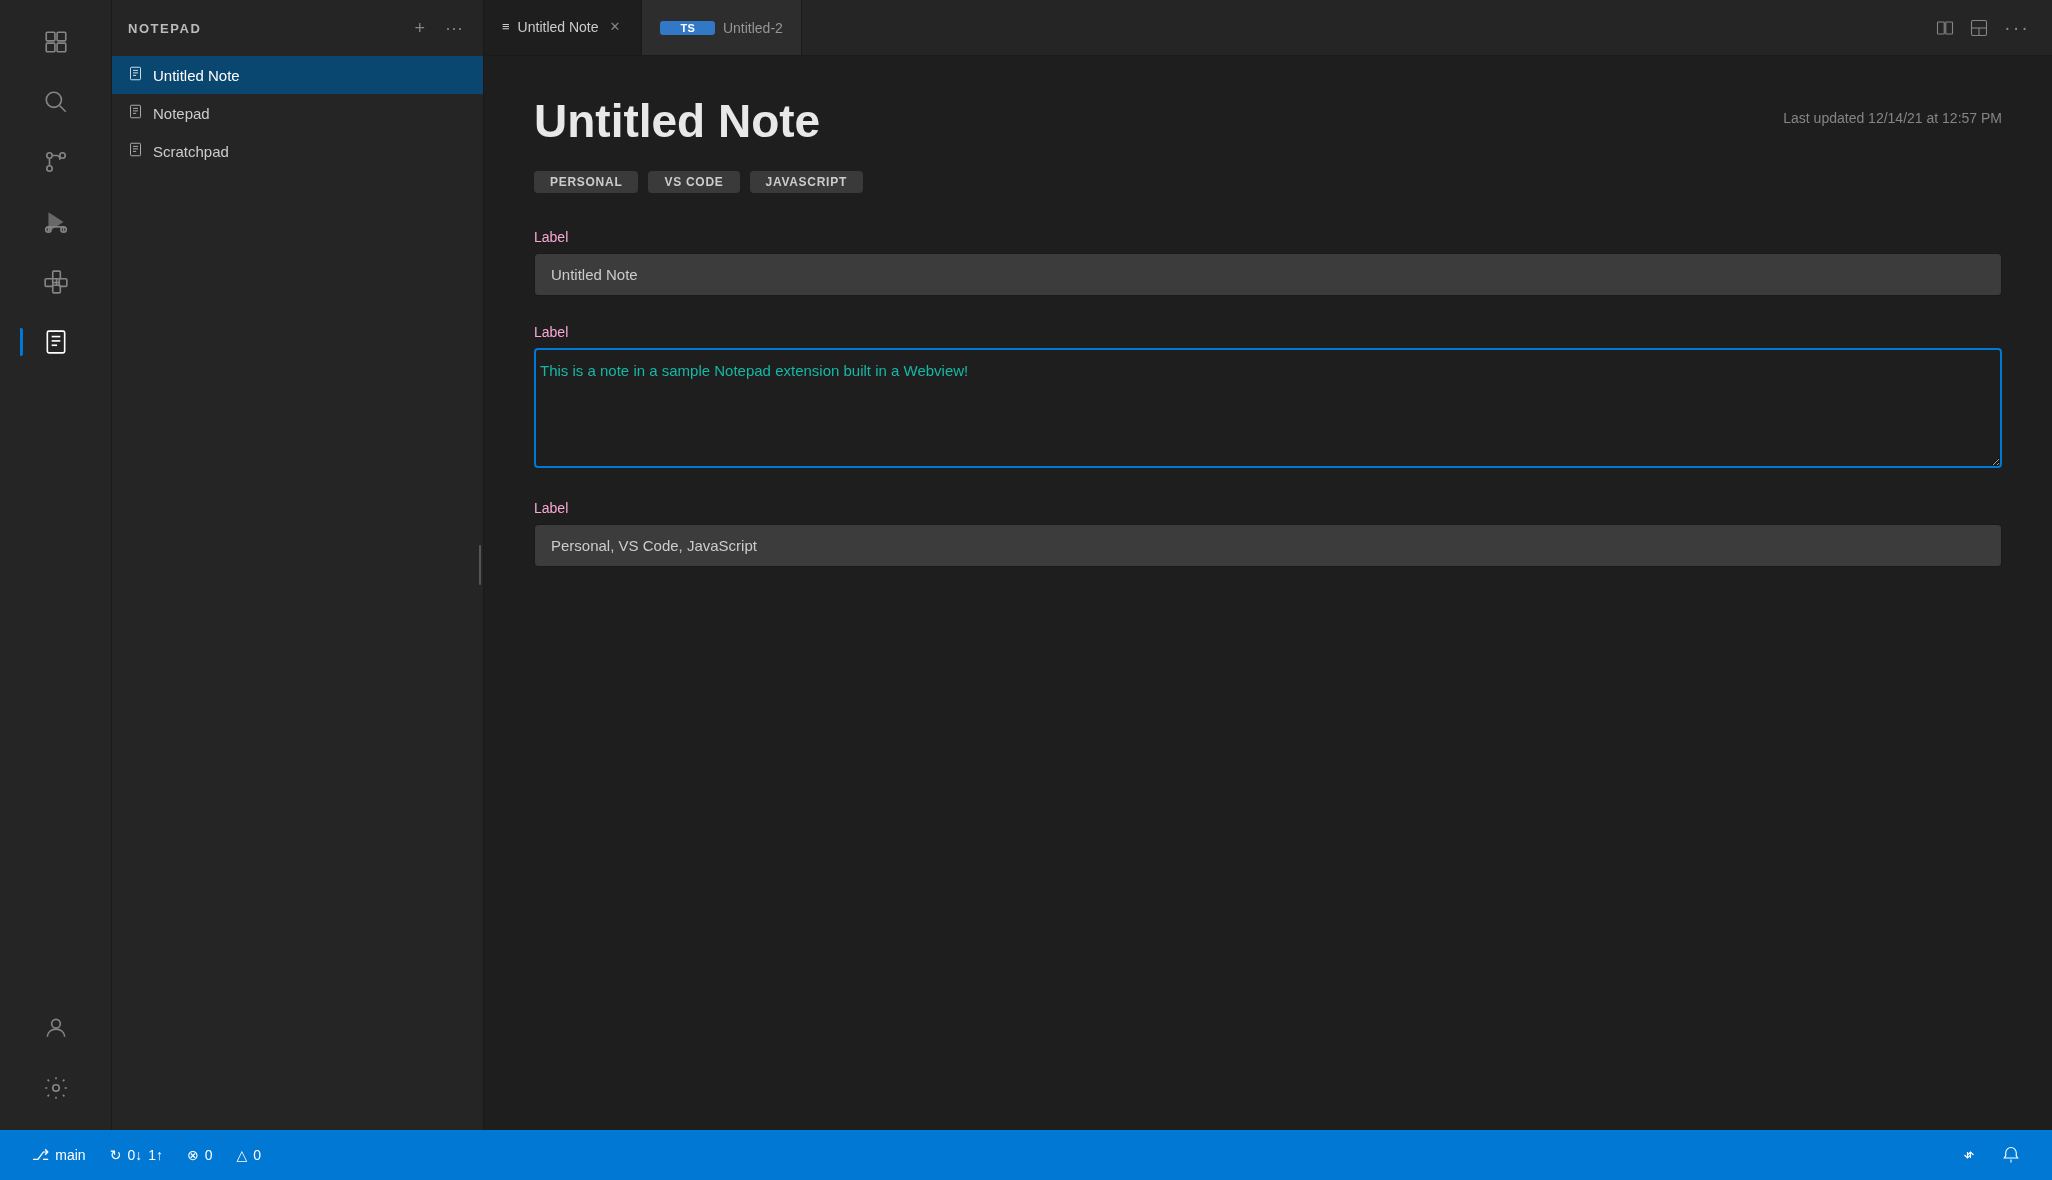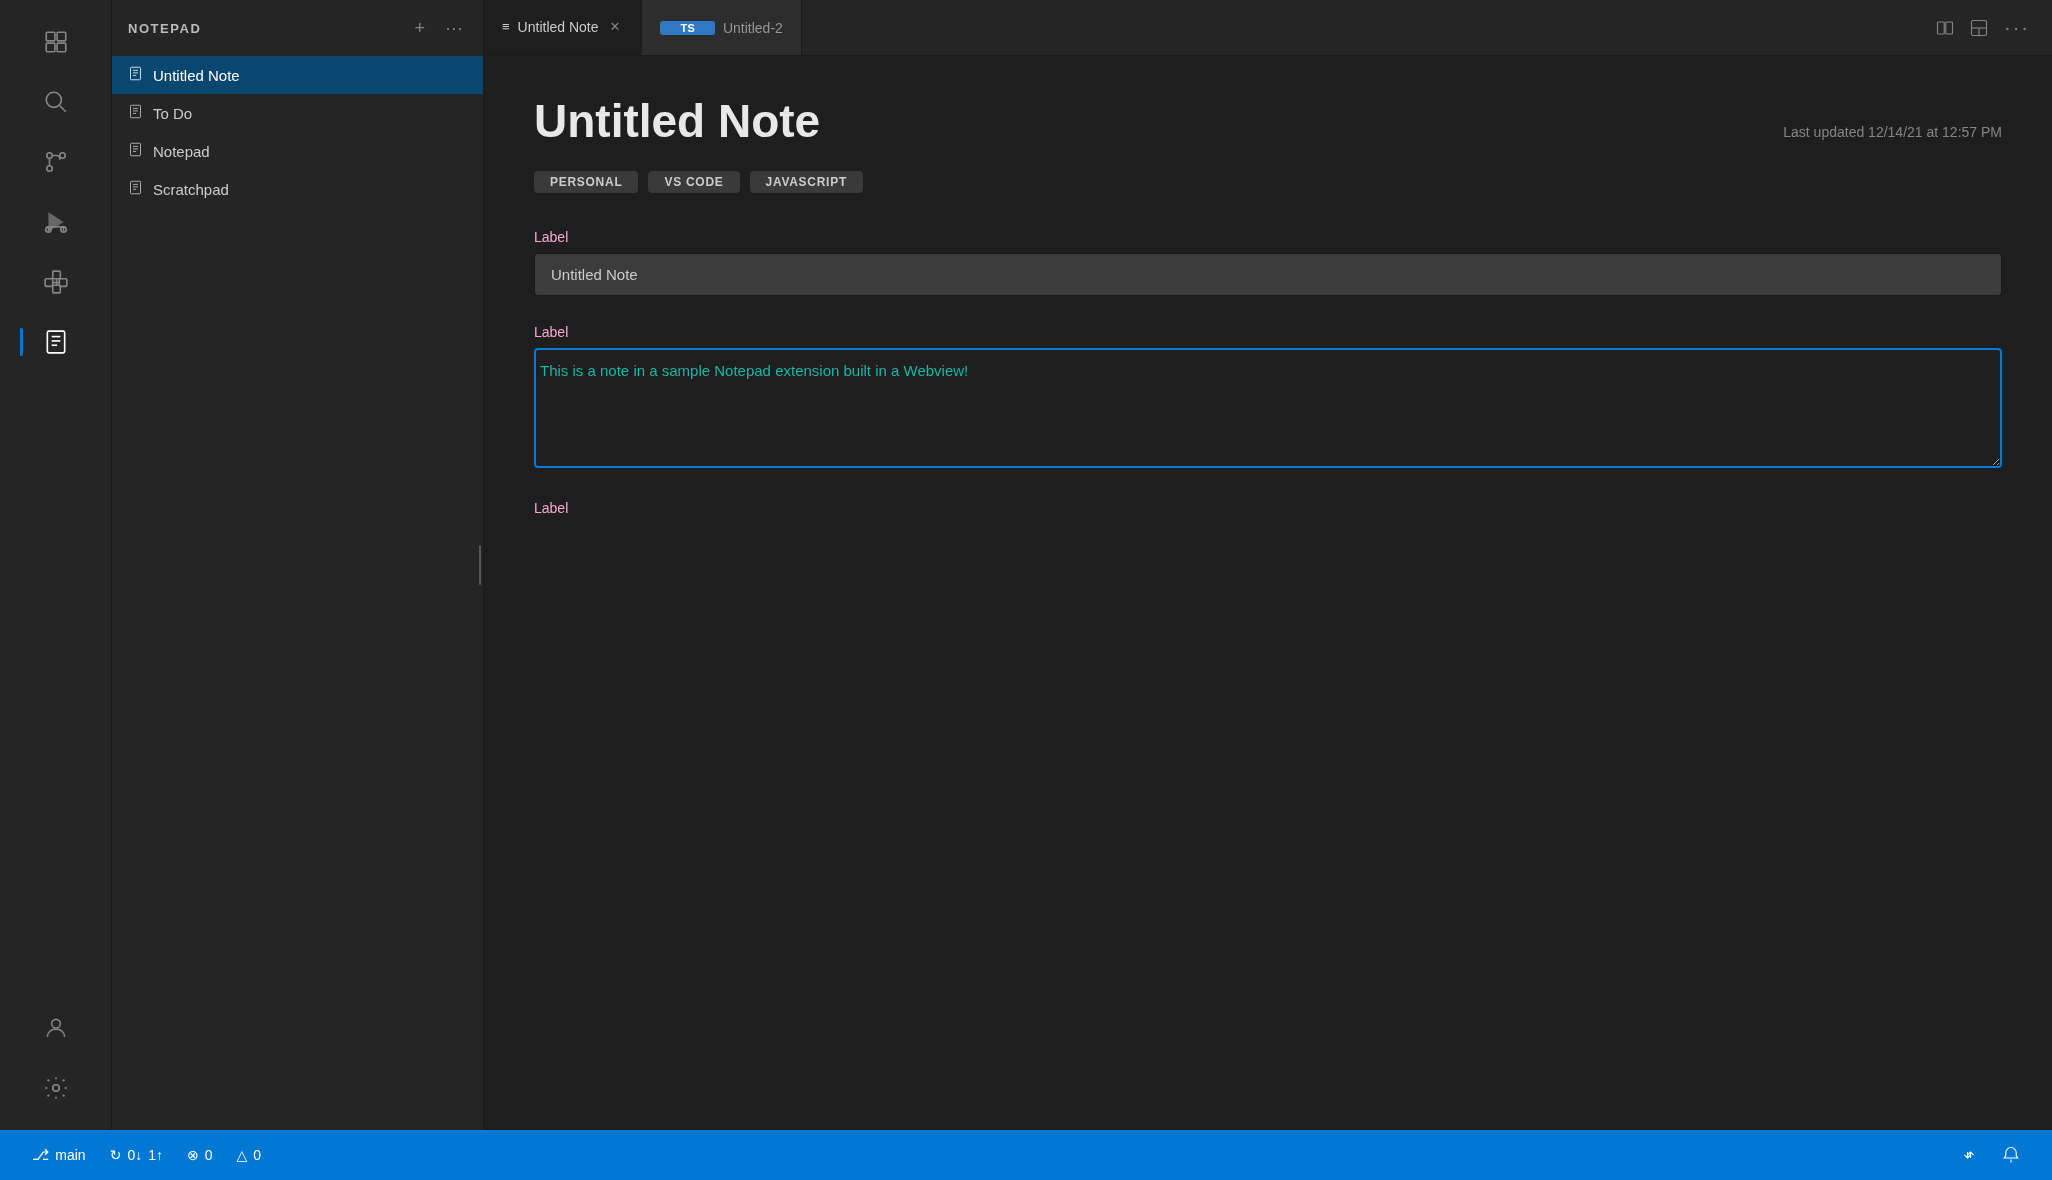--- a/index.html
+++ b/index.html
@@ -282,21 +282,21 @@
     .note-main-title {
       font-size: 46px;
       font-weight: 600;
       color: #e8e8e8;
       line-height: 1.1;
     }
 
     .note-timestamp {
       font-size: 14px;
       color: #858585;
-      margin-top: 28px;
+      margin-top: 14px;
       white-space: nowrap;
     }
 
     .tags-row {
       display: flex;
       gap: 10px;
       margin-bottom: 36px;
     }
 
     .tag-badge {
@@ -457,31 +457,20 @@
       <div class="sidebar-item active">
         <span class="sidebar-item-icon">
           <svg width="15" height="15" viewBox="0 0 24 24" fill="none" stroke="currentColor" stroke-width="1.5">
             <rect x="4" y="2" width="16" height="20" rx="1.5"></rect>
             <line x1="8" y1="7" x2="16" y2="7"></line>
             <line x1="8" y1="11" x2="16" y2="11"></line>
             <line x1="8" y1="15" x2="13" y2="15"></line>
           </svg>
         </span>
         <span>Untitled Note</span>
-      </div>
-      <div class="sidebar-item">
-        <span class="sidebar-item-icon">
-          <svg width="15" height="15" viewBox="0 0 24 24" fill="none" stroke="currentColor" stroke-width="1.5">
-            <rect x="4" y="2" width="16" height="20" rx="1.5"></rect>
-            <line x1="8" y1="7" x2="16" y2="7"></line>
-            <line x1="8" y1="11" x2="16" y2="11"></line>
-            <line x1="8" y1="15" x2="13" y2="15"></line>
-          </svg>
-        </span>
-        <span>To Do</span>
       </div>
       <div class="sidebar-item">
         <span class="sidebar-item-icon">
           <svg width="15" height="15" viewBox="0 0 24 24" fill="none" stroke="currentColor" stroke-width="1.5">
             <rect x="4" y="2" width="16" height="20" rx="1.5"></rect>
             <line x1="8" y1="7" x2="16" y2="7"></line>
             <line x1="8" y1="11" x2="16" y2="11"></line>
             <line x1="8" y1="15" x2="13" y2="15"></line>
           </svg>
         </span>
@@ -550,20 +539,21 @@
           <input class="form-input" type="text" value="Untitled Note" style="">
         </div>
 
         <div class="form-section">
           <div class="form-label">Label</div>
           <textarea class="form-textarea" style="">This is a note in a sample Notepad extension built in a Webview!</textarea>
         </div>
 
         <div class="form-section">
           <div class="form-label">Label</div>
+          <input class="form-input" type="text" value="Personal, VS Code, JavaScript" style="">
         </div>
       </div>
     </div>
   </div>
 
   <div class="status-bar">
     <div class="status-item">
       <span style="font-size:15px;">⎇</span>
       <span>main</span>
     </div>

